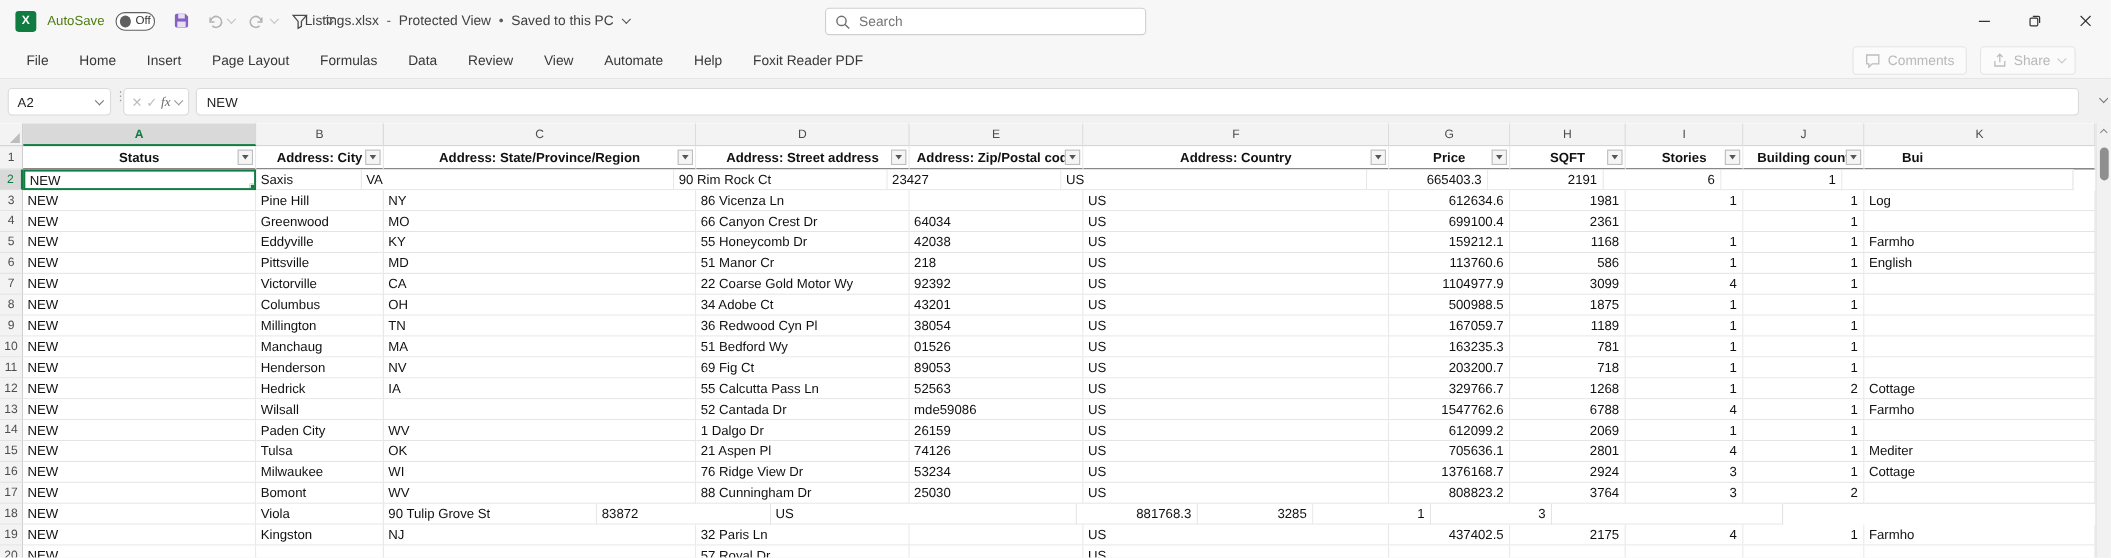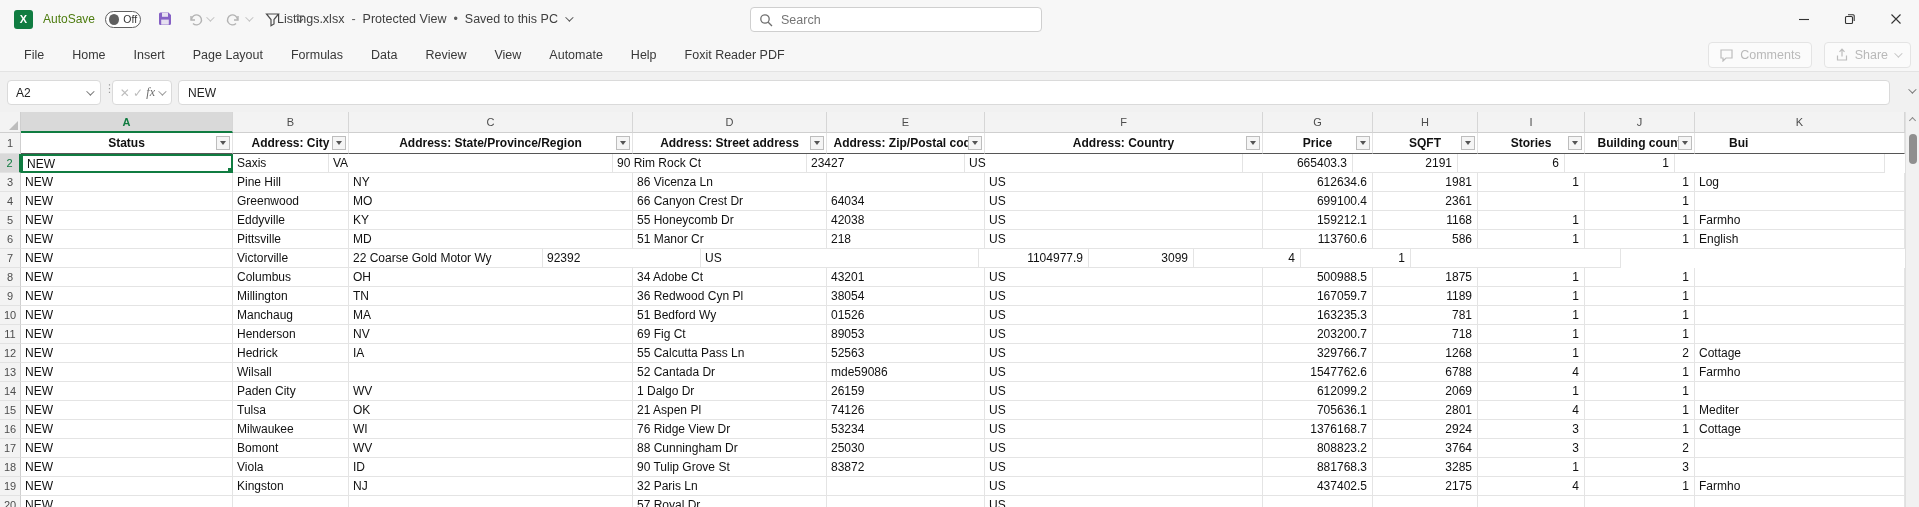--- a/index.html
+++ b/index.html
@@ -23,21 +23,21 @@
   .title-group .muted{ color:#5c5c5c; }
   .searchbox{ position:absolute; left:750px; top:7px; width:292px; height:25px; background:#fff; border:1px solid #cfcfcf; border-radius:4px; display:flex; align-items:center; padding:0 8px; gap:8px; }
   .searchbox input{ border:none; outline:none; flex:1; font-size:12.5px; color:#333; font-family:"Liberation Sans",sans-serif; background:transparent; }
   .searchbox input::placeholder{ color:#757575; }
   .win-controls{ position:absolute; right:0; top:0; height:38px; display:flex; }
   .win-btn{ width:46px; height:38px; display:flex; align-items:center; justify-content:center; }
   
   .tabrow{ position:absolute; left:0; top:38px; width:1919px; height:34px; background:#f7f7f7; border-bottom:1px solid #e3e3e3; }
   .rtabs{ position:absolute; left:10px; top:0; height:34px; display:flex; align-items:center; }
   .rtab{ padding:0 14px; font-size:12.5px; color:#383838; height:34px; display:flex; align-items:center; cursor:default; }
-  .ribbon-right{ position:absolute; right:8px; top:4px; display:flex; gap:12px; }
+  .ribbon-right{ position:absolute; right:32px; top:4px; display:flex; gap:12px; }
   .pill-btn{ height:26px; border:1px solid #e4e4e4; border-radius:4px; background:#fbfbfb; display:flex; align-items:center; gap:6px; padding:0 10px; font-size:12.5px; color:#b9b9b9; }
   
   .fxrow{ position:absolute; left:0; top:72px; width:1919px; height:40px; background:#f1f1f1; }
   .namebox{ position:absolute; left:7px; top:8px; width:94px; height:25px; background:#fff; border:1px solid #dadada; border-radius:4px; display:flex; align-items:center; padding:0 8px; font-size:12px; color:#222; }
   .namebox .chev{ margin-left:auto; }
   .dots{ position:absolute; left:104px; top:13px; color:#9a9a9a; font-size:11px; letter-spacing:0; line-height:7px; text-align:center; width:6px; }
   .fxgroup{ position:absolute; left:112px; top:8px; width:60px; height:25px; background:#fff; border:1px solid #dadada; border-radius:4px; display:flex; align-items:center; justify-content:space-around; padding:0 5px; }
   .fx-x, .fx-check{ color:#bdbdbd; font-size:12px; }
   .fx-fx{ color:#6b6b6b; font-size:12px; font-style:italic; font-family:"Liberation Serif", serif; }
   .formulafield{ position:absolute; left:178px; top:8px; width:1712px; height:25px; background:#fff; border:1px solid #dadada; border-radius:4px; display:flex; align-items:center; padding:0 9px; font-size:12px; color:#222; }
@@ -356,20 +356,21 @@
         <div class="cell num" style="width: 110px;">113760.6</div>
         <div class="cell num" style="width: 105px;">586</div>
         <div class="cell num" style="width: 107px;">1</div>
         <div class="cell num" style="width: 110px;">1</div>
         <div class="cell" style="width: 210px;">English</div>
       </div>
       <div class="row">
         <div class="gut">7</div>
         <div class="cell" style="width: 212px;">NEW</div>
         <div class="cell" style="width: 116px; text-align: center;">Victorville</div>
+        <div class="cell" style="width: 284px;">CA</div>
         <div class="cell" style="width: 194px;">22 Coarse Gold Motor Wy</div>
         <div class="cell" style="width: 158px;">92392</div>
         <div class="cell" style="width: 278px;">US</div>
         <div class="cell num" style="width: 110px;">1104977.9</div>
         <div class="cell num" style="width: 105px;">3099</div>
         <div class="cell num" style="width: 107px;">4</div>
         <div class="cell num" style="width: 110px;">1</div>
         <div class="cell" style="width: 210px;"></div>
       </div>
       <div class="row">
@@ -509,21 +510,20 @@
         <div class="cell num" style="width: 110px;">808823.2</div>
         <div class="cell num" style="width: 105px;">3764</div>
         <div class="cell num" style="width: 107px;">3</div>
         <div class="cell num" style="width: 110px;">2</div>
         <div class="cell" style="width: 210px;"></div>
       </div>
       <div class="row">
         <div class="gut">18</div>
         <div class="cell" style="width: 212px;">NEW</div>
         <div class="cell" style="width: 116px;">Viola</div>
-        <div class="cell" style="width: 284px;">ID</div>
         <div class="cell" style="width: 194px;">90 Tulip Grove St</div>
         <div class="cell" style="width: 158px;">83872</div>
         <div class="cell" style="width: 278px;">US</div>
         <div class="cell num" style="width: 110px;">881768.3</div>
         <div class="cell num" style="width: 105px;">3285</div>
         <div class="cell num" style="width: 107px;">1</div>
         <div class="cell num" style="width: 110px;">3</div>
         <div class="cell" style="width: 210px;"></div>
       </div>
       <div class="row">

